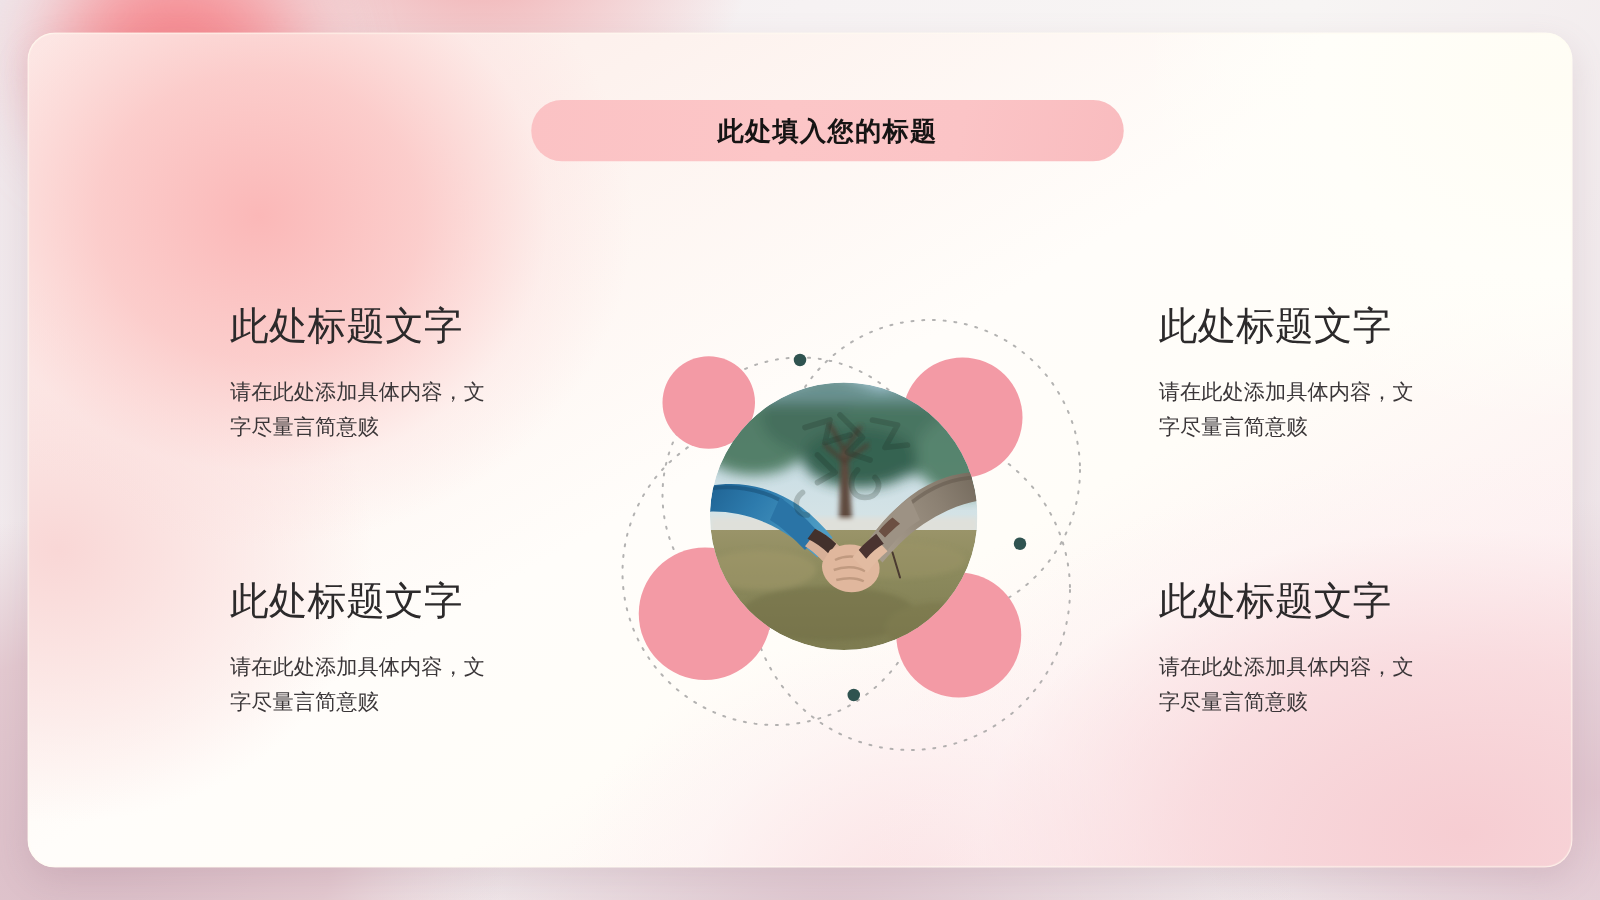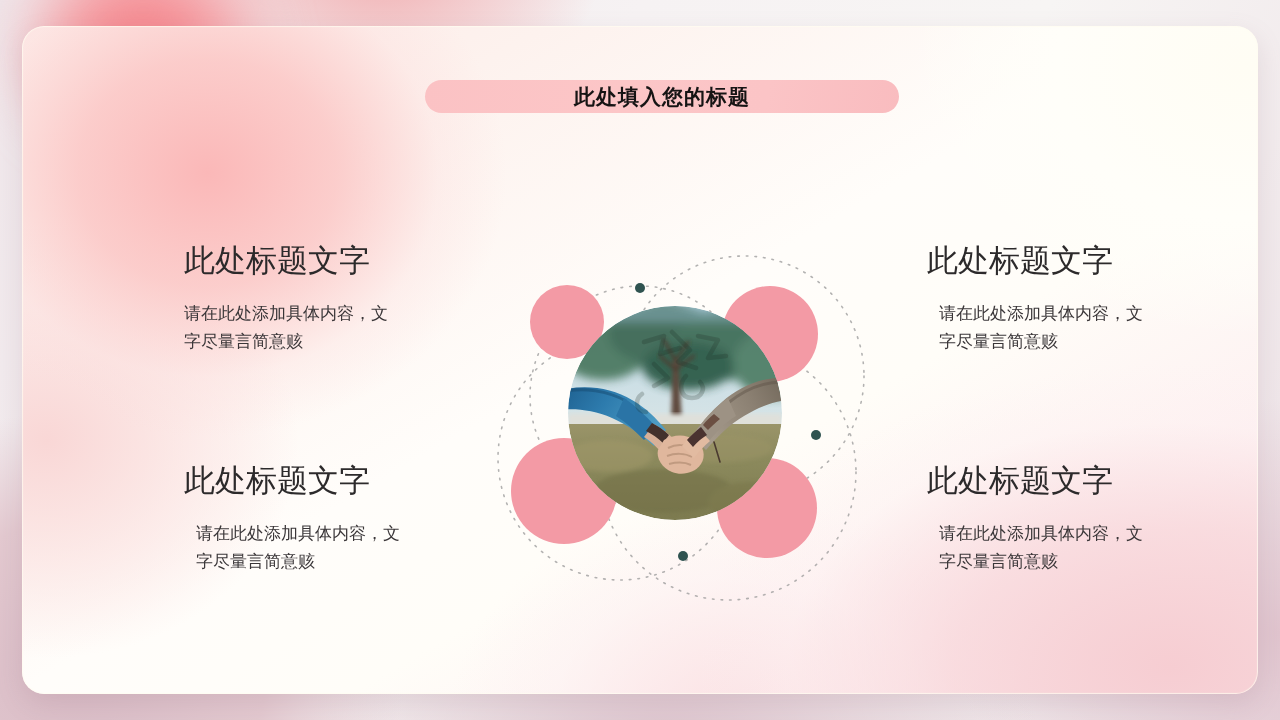--- a/index.html
+++ b/index.html
@@ -63,21 +63,21 @@
     box-shadow: inset 0 0 1px 1px rgba(255,252,240,0.75);
     pointer-events: none;
   }
 
   
   #title-pill {
     position: absolute;
     left: 403px;
     top: 54px;
     width: 474px;
-    height: 33px;
+    height: 49px;
     border-radius: 25px;
     background: linear-gradient(100deg, #fbc2c4 0%, #fcc6c7 42%, #fbc4c6 72%, #f9bcbf 100%);
     display: flex;
     align-items: center;
     justify-content: center;
   }
   #title-pill .pill-text {
     font-size: 21px;
     font-weight: bold;
     color: #161414;
@@ -114,21 +114,21 @@
     font-weight: normal;
     color: #2c2a2b;
     line-height: 1.1;
     white-space: nowrap;
     margin: 0;
   }
   .tb-body {
     font-size: 17px;
     color: #3a3638;
     line-height: 1.62;
-    margin: 12px;
+    margin: 0;
     white-space: pre-line;
   }
 
   #block-tl { left: 162px; top: 218px; }
   #block-tl .tb-body { margin-top: 22px; margin-left: 0; }
 
   #block-tr { left: 905px; top: 218px; }
   #block-tr .tb-body { margin-top: 22px; }
 
   #block-bl { left: 162px; top: 438px; }

